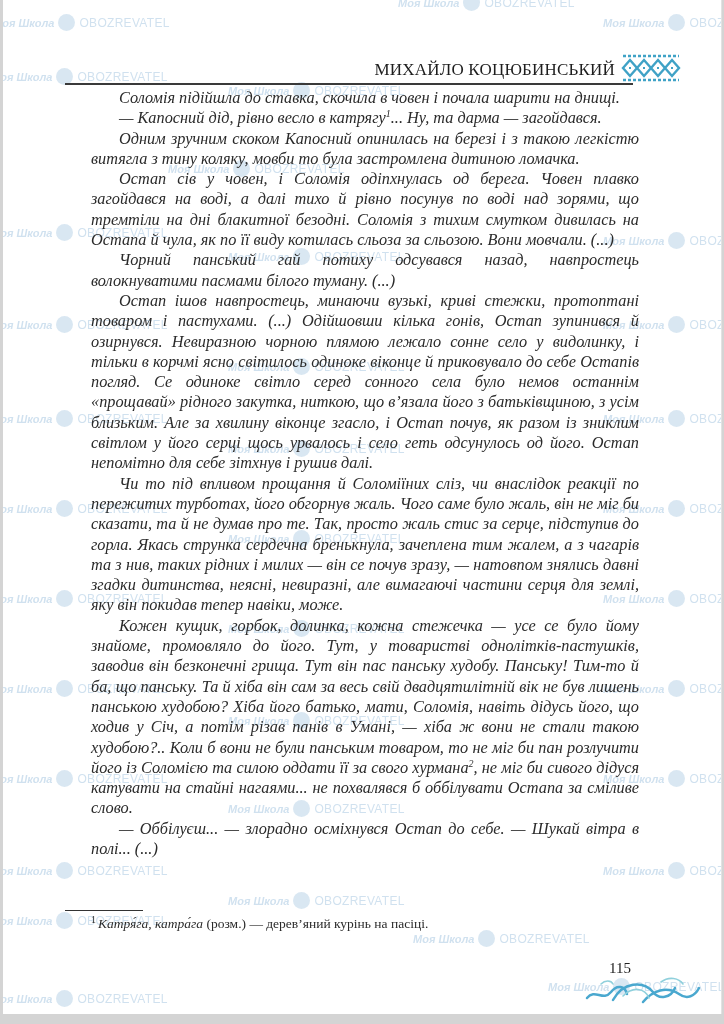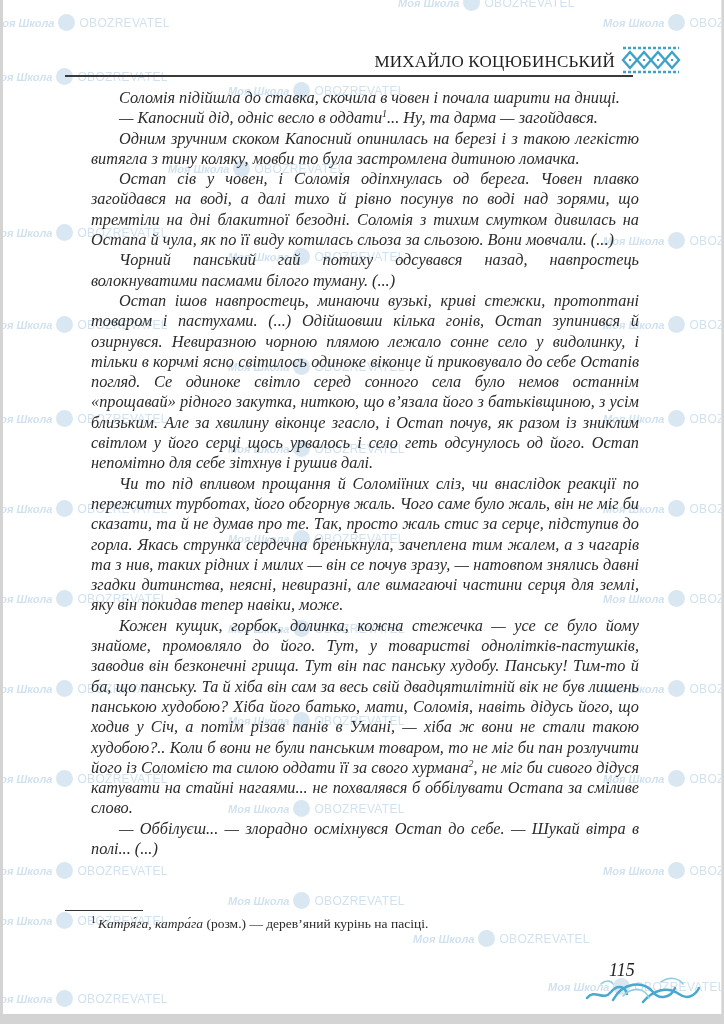--- a/index.html
+++ b/index.html
@@ -22,21 +22,21 @@
     color: rgba(120,170,210,0.35); white-space: nowrap;
   }
   .wm .s { font-style: italic; font-weight: bold; }
   .wm .c {
     width: 17px; height: 17px; border-radius: 50%;
     background: rgba(120,170,210,0.28); display: inline-block;
   }
   .wm .o { letter-spacing: 0.3px; font-size: 12px; }
 
   .header {
-    position: absolute; left: 62px; right: 40px; top: 44px; height: 30px;
+    position: absolute; left: 62px; right: 40px; top: 52px; height: 30px;
   }
   .header-title {
     position: absolute; right: 66px; top: 8px;
     font-size: 17px; letter-spacing: 0.2px; color: #1e1e1e;
   }
   .header-rule {
     position: absolute; left: 0; right: 48px; top: 31px; height: 2px; background: #3a3a3a;
   }
   .ornament { position: absolute; right: 0; top: 2px; width: 60px; height: 28px; }
 
@@ -48,21 +48,21 @@
   .body-text sup { font-size: 10px; line-height: 0; }
 
   .fn-rule { position: absolute; left: 62px; top: 910px; width: 78px; height: 1px; background: #333; }
   .footnotes {
     position: absolute; left: 88px; top: 916px; font-size: 13.5px; line-height: 16px; text-align: right;
   }
   .footnotes .num { font-size: 10px; vertical-align: super; line-height: 0; margin-right: 2px; }
   .footnotes i { font-style: italic; }
 
   .page-number {
-    position: absolute; left: 606px; top: 960px; font-size: 18px; color: #222; font-style: italic;
+    position: absolute; left: 606px; top: 960px; font-size: 15px; color: #222;
   }
   .wave { position: absolute; left: 580px; top: 972px; width: 120px; height: 36px; }
 </style>
 </head>
 <body>
 
 <div class="page">
 
   <div class="watermarks" id="wm-layer">
       <div class="wm" style="left: -10px; top: 14px;">
@@ -253,21 +253,21 @@
         <rect x="8" y="13" width="2" height="2"></rect>
           <rect x="22" y="13" width="2" height="2"></rect>
         <rect x="36" y="13" width="2" height="2"></rect>
           <rect x="50" y="13" width="2" height="2"></rect>
       </g>
     </svg>
   </div>
 
   <div class="body-text">
     <p>Соломія підійшла до ставка, скочила в човен і почала шарити на днищі.</p>
-    <p><span>— Капосний дід, одніс весло в оддати</span><sup>1</sup><span>... Ну, та дарма — загойдався.</span></p>
+    <p><span>— Капосний дід, рівно весло в катрягу</span><sup>1</sup><span>... Ну, та дарма — загойдався.</span></p>
     <p>Одним зручним скоком Капосний опинилась на березі і з такою легкістю витягла з тину коляку, мовби то була застромлена дитиною ломачка.</p>
     <p>Остап сів у човен, і Соломія одіпхнулась од берега. Човен плавко загойдався на воді, а далі тихо й рівно посунув по воді над зорями, що тремтіли на дні блакитної безодні. Соломія з тихим смутком дивилась на Остапа й чула, як по її виду котилась сльоза за сльозою. Вони мовчали. (...)</p>
     <p>Чорний панський гай потиху одсувався назад, навпростець волокнуватими пасмами білого туману. (...)</p>
     <p>Остап ішов навпростець, минаючи вузькі, криві стежки, протоптані товаром і пастухами. (...) Одійшовши кілька гонів, Остап зупинився й озирнувся. Невиразною чорною плямою лежало сонне село у видолинку, і тільки в корчмі ясно світилось одиноке віконце й приковувало до себе Остапів погляд. Се одиноке світло серед сонного села було немов останнім «прощавай» рідного закутка, ниткою, що в’язала його з батьківщиною, з усім близьким. Але за хвилину віконце згасло, і Остап почув, як разом із зниклим світлом у його серці щось урвалось і село геть одсунулось од його. Остап непомітно для себе зітхнув і рушив далі.</p>
     <p>Чи то під впливом прощання й Соломіїних сліз, чи внаслідок реакції по пережитих турботах, його обгорнув жаль. Чого саме було жаль, він не міг би сказати, та й не думав про те. Так, просто жаль стис за серце, підступив до горла. Якась струнка сердечна бренькнула, зачеплена тим жалем, а з чагарів та з нив, таких рідних і милих — він се почув зразу, — натовпом знялись давні згадки дитинства, неясні, невиразні, але вимагаючі частини серця для землі, яку він покидав тепер навіки, може.</p>
     <p><span>Кожен кущик, горбок, долинка, кожна стежечка — усе се було йому знайоме, промовляло до його. Тут, у товаристві однолітків-пастушків, заводив він безконечні грища. Тут він пас панську худобу. Панську! Тим-то й ба, що панську. Та й хіба він сам за весь свій двадцятилітній вік не був лишень панською худобою? Хіба його батько, мати, Соломія, навіть дідусь його, що ходив у Січ, а потім різав панів в Умані, — хіба ж вони не стали такою худобою?.. Коли б вони не були панським товаром, то не міг би пан розлучити його із Соломією та силою оддати її за свого хурмана</span><sup>2</sup><span>, не міг би сивого дідуся катувати на стайні нагаями... не похвалявся б оббілувати Остапа за сміливе слово.</span></p>
     <p>— Оббілуєш... — злорадно осміхнувся Остап до себе. — Шукай вітра в полі... (...)</p>
   </div>
 
   <div class="fn-rule"></div>

